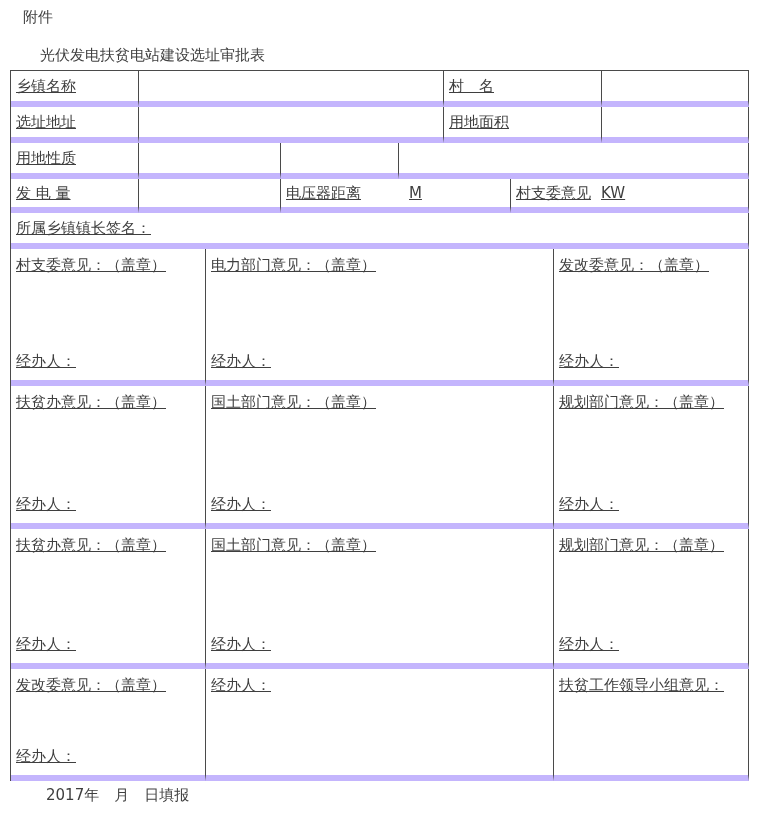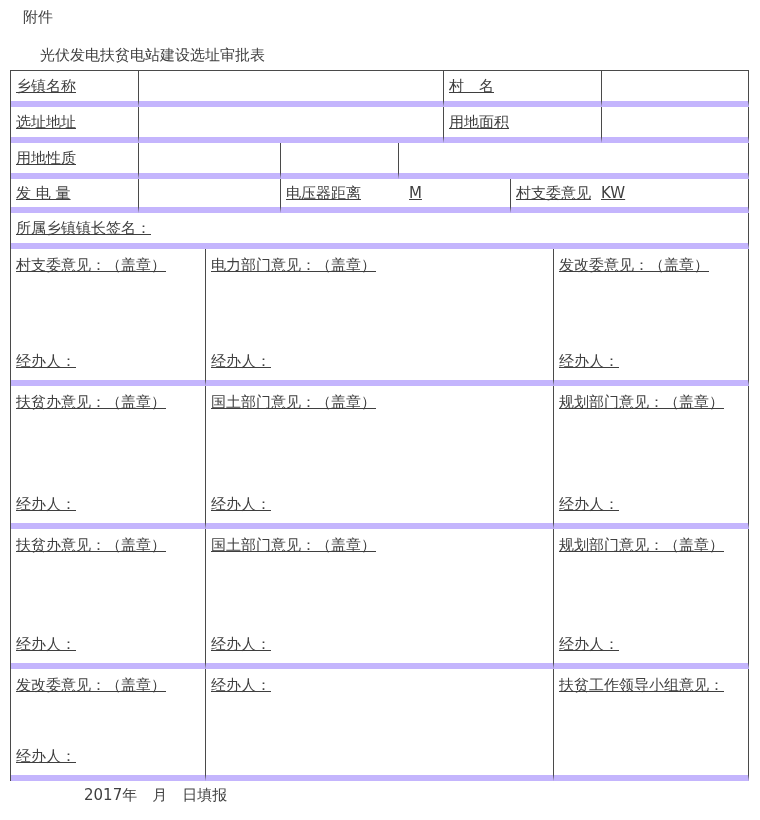--- a/index.html
+++ b/index.html
@@ -20,21 +20,21 @@
     display:flex;align-items:center;padding-left:5px;overflow:hidden;text-decoration:underline;
   }
   .flex1{flex:1;}
   .unit-m{margin-left:48px;}
   .unit-kw{margin-left:10px;}
   .op{
     flex-direction:column;align-items:flex-start;justify-content:space-between;
     padding:7px 4px 9px 5px;
   }
   .op-title,.op-handler{white-space:nowrap;}
-  .footer{position:absolute;left:46px;top:786px;margin-left:38px;}
+  .footer{position:absolute;left:46px;top:786px;}
 </style>
 </head>
 <body>
 
 <div class="attachment">附件</div>
 <div class="title">光伏发电扶贫电站建设选址审批表</div>
 
 <div class="form-table">
 
   <div class="tr" style="height:36px">

